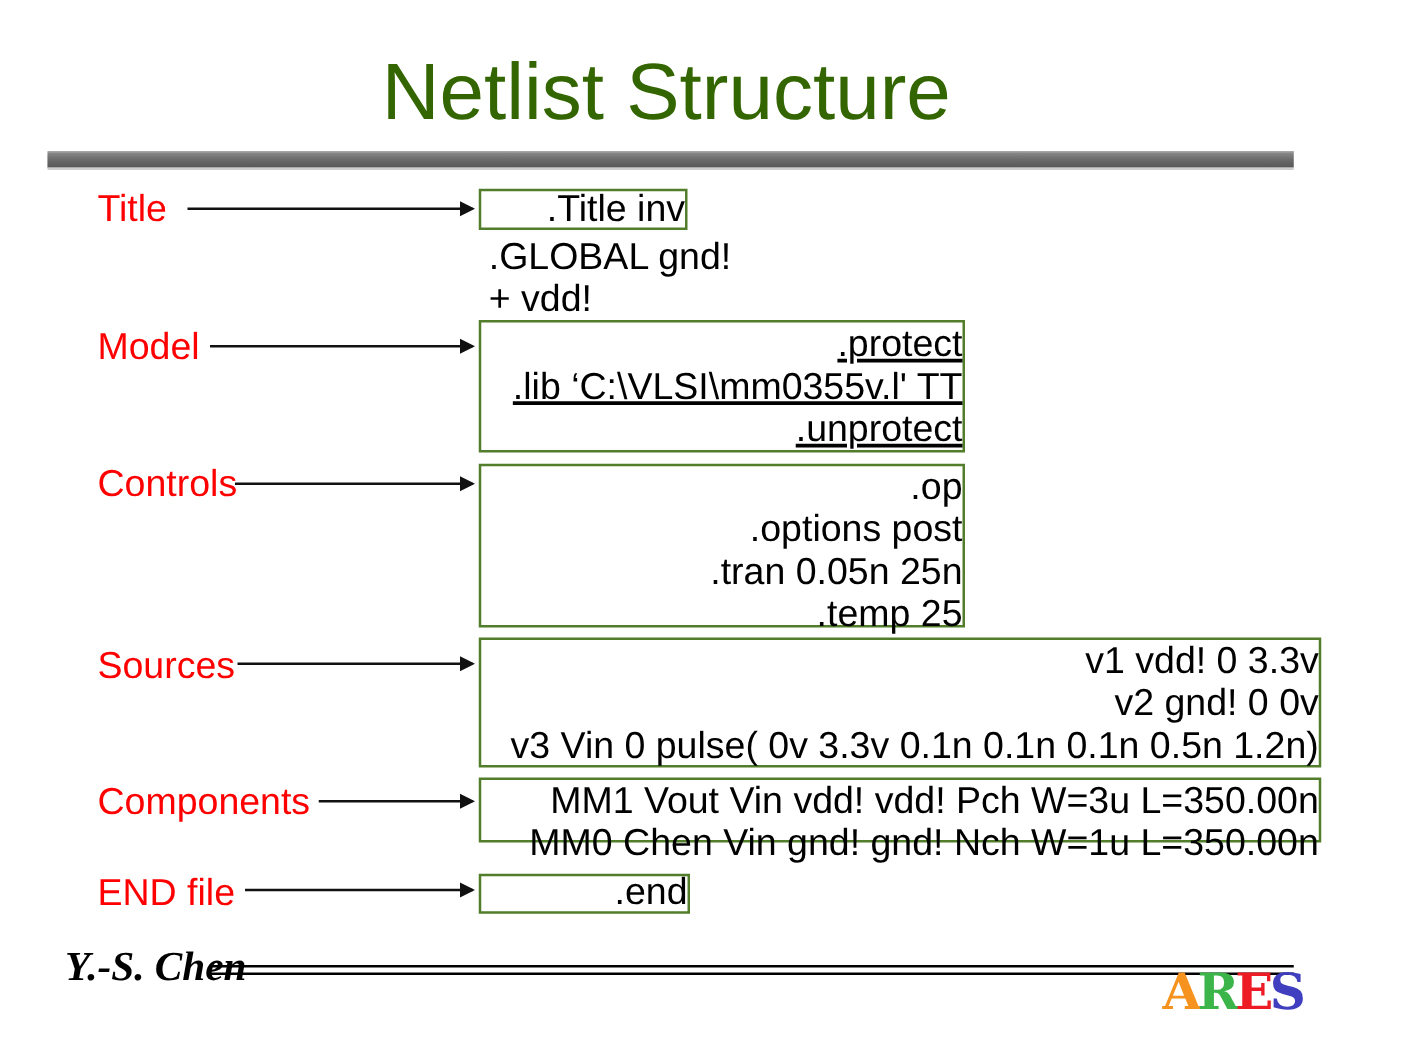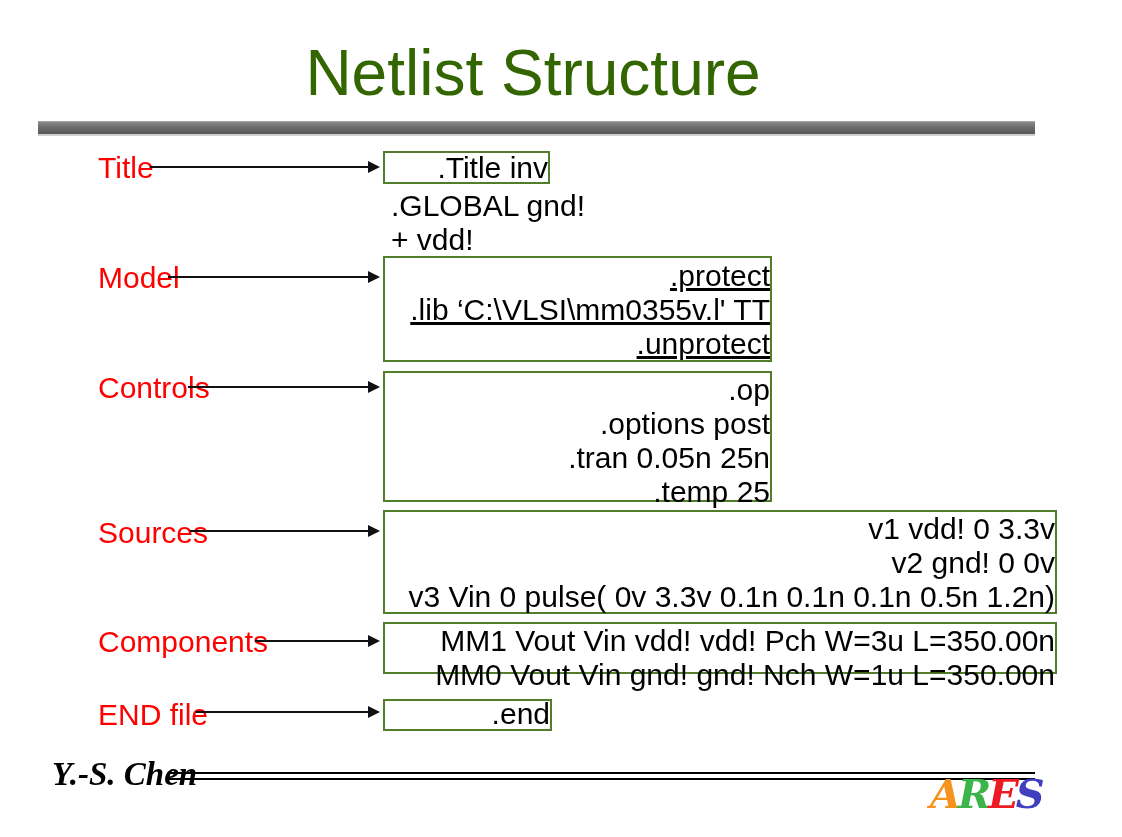--- a/index.html
+++ b/index.html
@@ -26,21 +26,20 @@
     background:linear-gradient(180deg,#8f8f8f 0%,#6b6b6b 50%,#585858 100%);
     box-shadow:0 2px 0 #cfcfcf, inset 0 1px 0 #a5a5a5;
   }
   .label{
     position:absolute;
     left:78px;
     color:#ff0000;
     font-size:30px;
     line-height:30px;
     white-space:nowrap;
-    margin-left:20px;
   }
   .arrow{
     position:absolute;
     height:0;
     border-top:2px solid #111111;
   }
   .arrow .head{
     position:absolute;
     right:-2px;top:-7px;
     width:0;height:0;
@@ -84,21 +83,20 @@
     left:168px;top:772px;
     width:867px;height:4px;
     border-top:2px solid #000000;
     border-bottom:2px solid #000000;
     box-sizing:content-box;
   }
   .logo{
     position:absolute;
     left:930px;top:772px;
     font-family:"DejaVu Serif", serif;
-    font-style:italic;
     font-weight:bold;
     font-size:40px;
     line-height:44px;
     letter-spacing:-3px;
     white-space:nowrap;
   }
 </style>
 </head>
 <body>
 
@@ -149,21 +147,21 @@
     <div class="code">v2 gnd! 0 0v</div>
     <div class="code">v3 Vin 0 pulse( 0v 3.3v 0.1n 0.1n 0.1n 0.5n 1.2n)</div>
   </div>
 
   <div class="label" style="top:627px">Components</div>
   <div class="arrow" style="left:255px;top:640px;width:123px">
       <i class="head"></i>
     </div>
   <div class="gbox" style="left:383px;top:622px;width:674px;height:52px">
     <div class="code">MM1 Vout Vin vdd! vdd! Pch W=3u L=350.00n</div>
-    <div class="code">MM0 Vout Vin gnd! gnd! Nch W=1u L=350.00n</div>
+    <div class="code">MM0 Chen Vin gnd! gnd! Nch W=1u L=350.00n</div>
   </div>
 
   <div class="label" style="top:700px">END file</div>
   <div class="arrow" style="left:196px;top:711px;width:182px">
       <i class="head"></i>
     </div>
   <div class="gbox one-line" style="left:383px;top:699px;width:169px;height:32px">
     <div class="code" style="line-height:26px">.end</div>
   </div>
 

